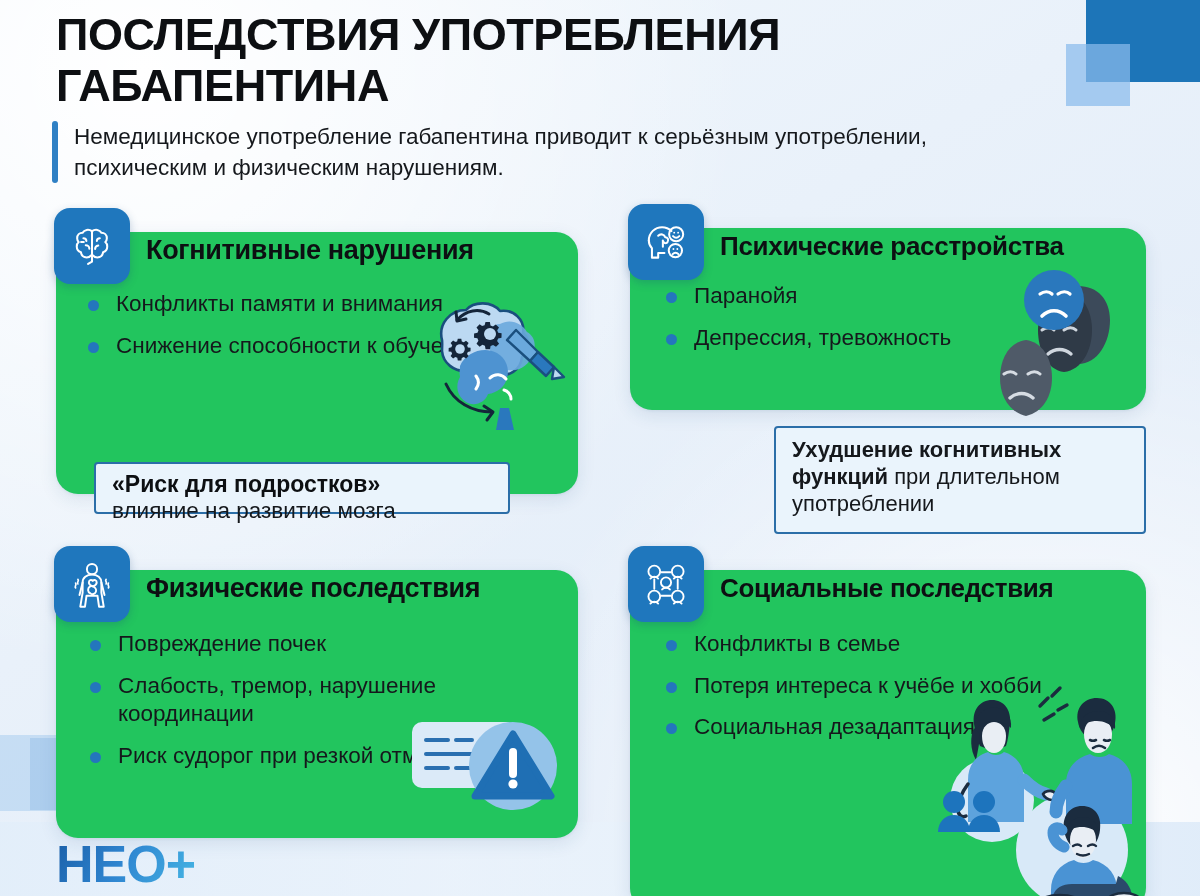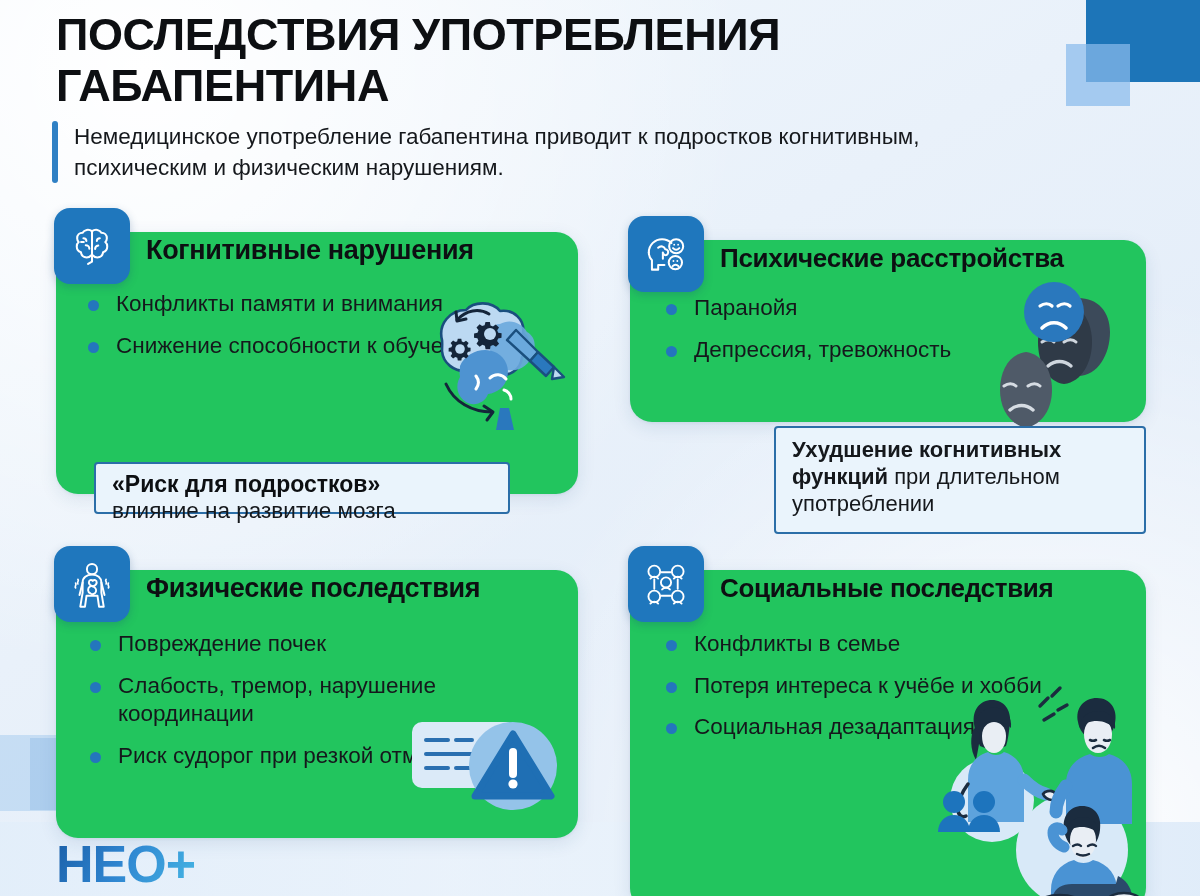--- a/index.html
+++ b/index.html
@@ -99,21 +99,21 @@
 
   
   .card {
     position: absolute;
     background: #22c55e;
     border-radius: 22px;
     box-shadow: 0 5px 18px rgba(28,74,122,0.11), 0 1px 3px rgba(28,74,122,0.07);
     overflow: visible;
   }
   .card-1 { left: 56px;  top: 232px; width: 522px; height: 262px; }
-  .card-2 { left: 630px; top: 240px; width: 516px; height: 182px; }
+  .card-2 { left: 630px; top: 228px; width: 516px; height: 182px; }
   .card-3 { left: 56px;  top: 570px; width: 522px; height: 268px; }
   .card-4 { left: 630px; top: 570px; width: 516px; height: 340px; }
 
   .card-icon {
     position: absolute;
     left: -2px; top: -24px;
     width: 76px; height: 76px;
     border-radius: 16px;
     background: #1f77bd;
     display: flex;
@@ -226,21 +226,21 @@
 <div class="bg-band"></div>
 <div class="bg-square-c"></div>
 <div class="bg-square-d"></div>
 
 <div class="page">
 
   <h1 class="title">ПОСЛЕДСТВИЯ УПОТРЕБЛЕНИЯ ГАБАПЕНТИНА</h1>
 
   <div class="subtitle-wrap">
     <div class="subtitle-bar"></div>
-    <p class="subtitle">Немедицинское употребление габапентина приводит к подростков когнитивным, психическим и физическим нарушениям.</p>
+    <p class="subtitle">Немедицинское употребление габапентина приводит к серьёзным употреблении, психическим и физическим нарушениям.</p>
   </div>
 
   <section class="card card-1">
     <div class="card-icon">
       <svg viewBox="0 0 64 64" fill="none" stroke="#ffffff" stroke-width="2.6" stroke-linecap="round" stroke-linejoin="round">
         <path d="M32 13c-4-3-10-2-12 2-4 0-7 3-7 7 0 2 .8 3.8 2 5-1.6 1.4-2.5 3.4-2.5 5.6 0 3.4 2.2 6.3 5.3 7.3.2 3.8 3.4 6.8 7.3 6.8 2.3 0 4.4-1.1 5.7-2.8"></path>
         <path d="M32 13c4-3 10-2 12 2 4 0 7 3 7 7 0 2-.8 3.8-2 5 1.6 1.4 2.5 3.4 2.5 5.6 0 3.4-2.2 6.3-5.3 7.3-.2 3.8-3.4 6.8-7.3 6.8-2.3 0-4.4-1.1-5.7-2.8"></path>
         <path d="M32 13v31"></path>
         <path d="M32 44v8l-5 3"></path>
         <path d="M21 22c2.2 0 3.8 1.6 3.8 3.6"></path>

